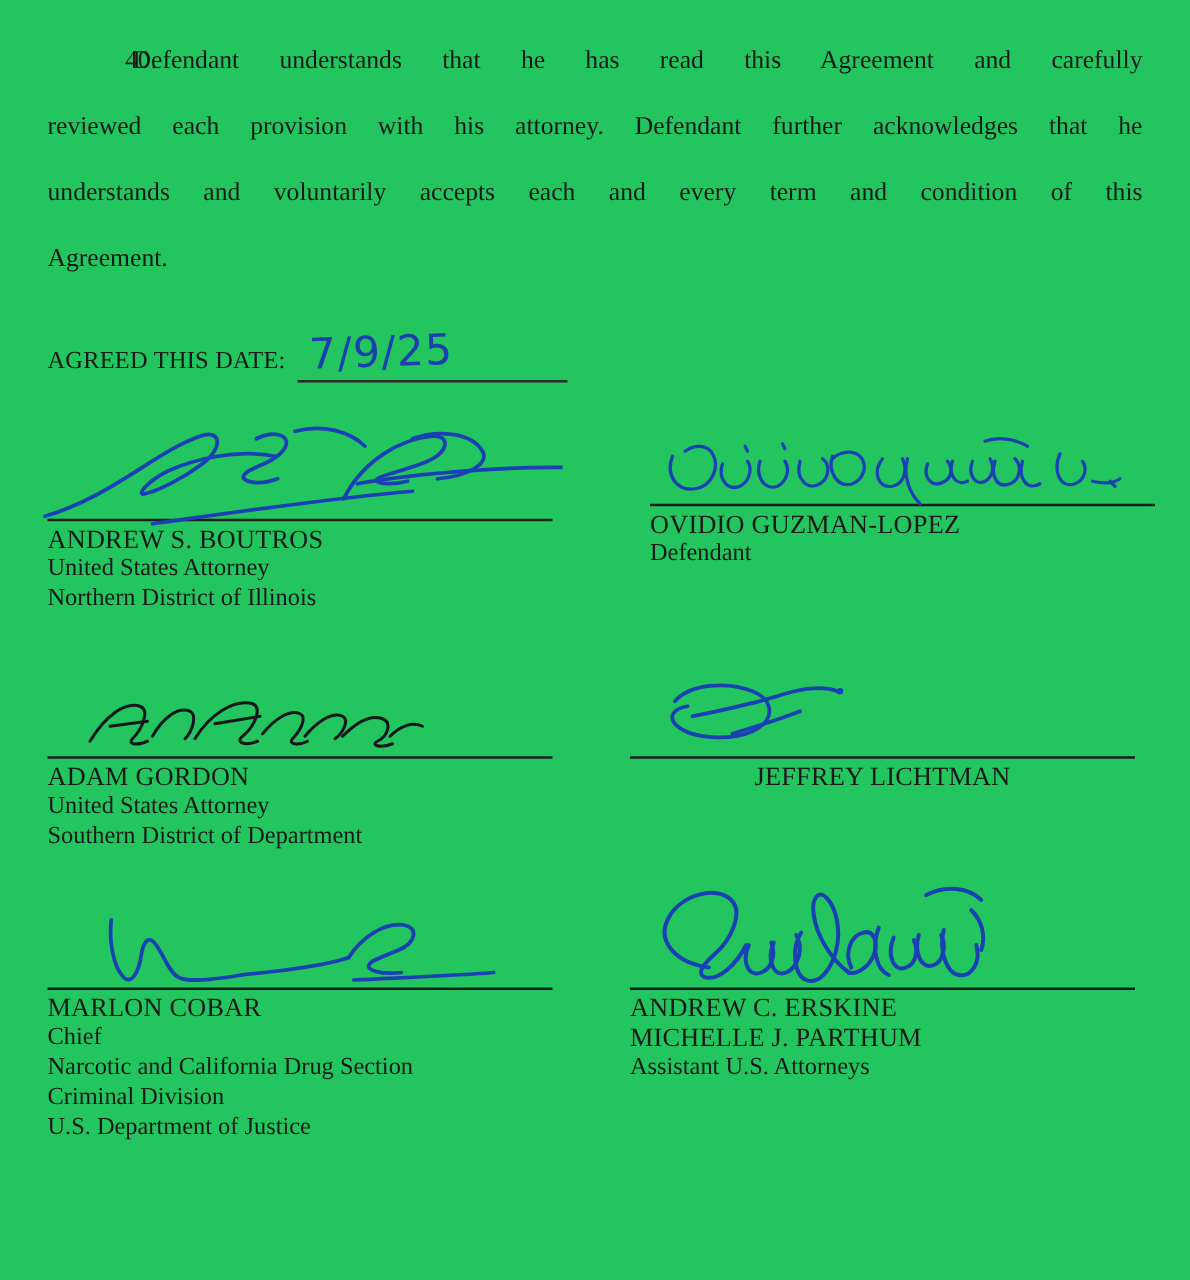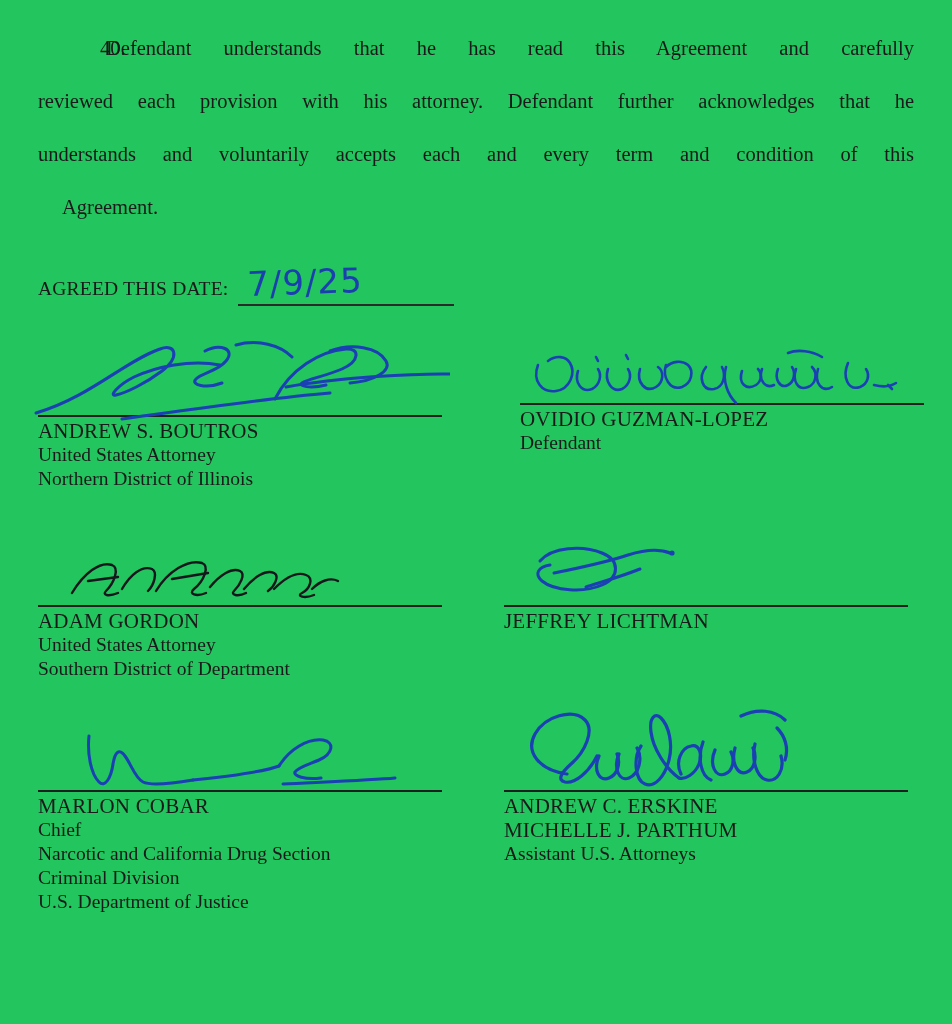--- a/index.html
+++ b/index.html
@@ -33,21 +33,20 @@
   .para-line {
     font-size: 20.5px;
     line-height: 53px;
     text-align: justify;
     text-align-last: justify;
     white-space: nowrap;
   }
   .para-line.last {
     text-align: left;
     text-align-last: left;
-    margin-left: 24px;
   }
   .para-num {
     display: inline-block;
     width: 68px;
     padding-left: 62px;
     box-sizing: border-box;
   }
   .justify-spread {
     display: flex;
     justify-content: space-between;
@@ -228,21 +227,21 @@
       </svg>
     </div>
     <div class="sig-line"></div>
     <div class="sig-names">
       <div class="sig-name">ADAM GORDON</div>
       <div class="sig-sub">United States Attorney</div>
       <div class="sig-sub">Southern District of Department</div>
     </div>
   </div>
 
-  <div class="sig-block sig-col-right" style="top:605px;">
+  <div class="sig-block sig-col-right" style="top:605px;text-align:center;">
     <div class="ink" style="left:20px; top:-62px;">
       <svg width="200" height="66" viewBox="0 0 200 66" xmlns="http://www.w3.org/2000/svg">
         <g fill="none" stroke="#1b40b4" stroke-width="3" stroke-linecap="round">
           <path d="M16 18 C28 4, 58 2, 78 10 C96 17, 96 34, 78 42 C60 50, 30 48, 18 38 C10 31, 14 24, 26 22"></path>
           <path d="M30 30 C50 26, 80 20, 104 12 C120 7, 136 6, 146 10"></path>
           <path d="M62 44 C74 40, 96 34, 116 26"></path>
           <circle cx="148" cy="10" r="2.6" fill="#1b40b4" stroke="none"></circle>
         </g>
       </svg>
     </div>

